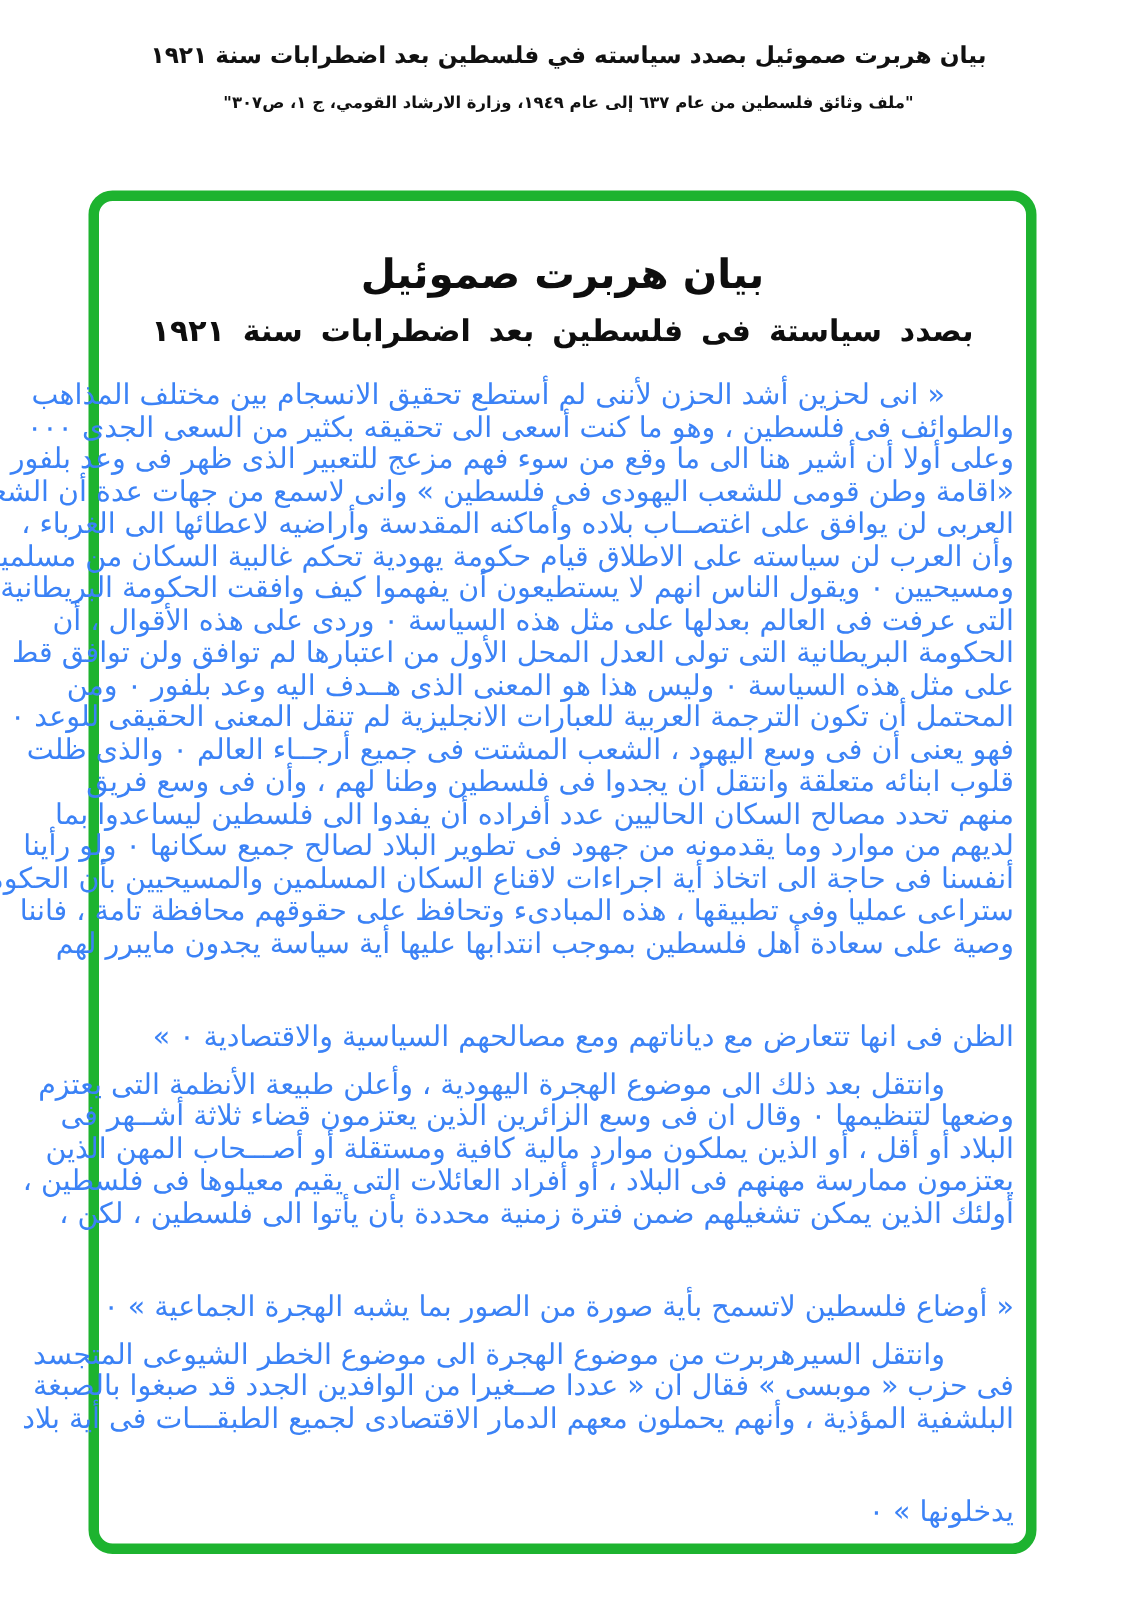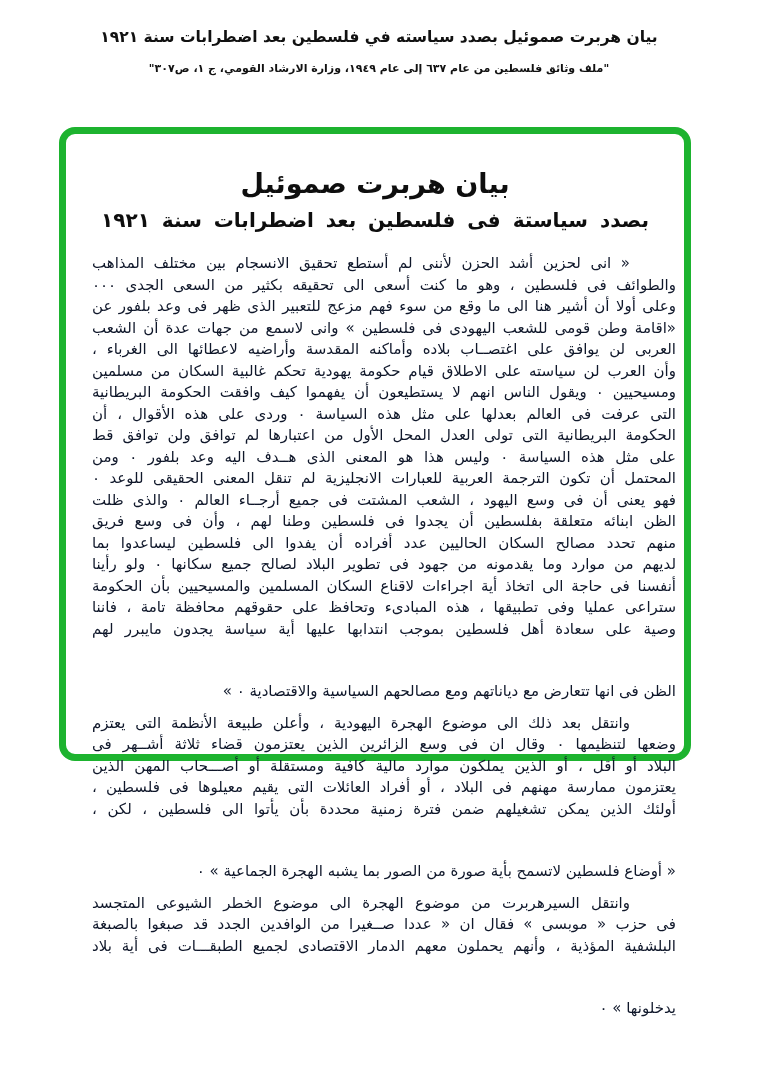--- a/index.html
+++ b/index.html
@@ -39,21 +39,21 @@
     font-size: 11px;
     font-weight: bold;
     color: #111111;
   }
   
   .doc-frame {
     position: absolute;
     left: 59px;
     top: 127px;
     width: 632px;
-    height: 634px;
+    height: 909px;
     box-sizing: border-box;
     border: 7px solid #1db32f;
     border-radius: 16px;
     background: #ffffff;
   }
   .doc-title {
     margin-top: 34px;
     text-align: center;
     direction: rtl;
     font-size: 27px;
@@ -66,23 +66,23 @@
     direction: rtl;
     font-size: 20px;
     font-weight: bold;
     word-spacing: 5px;
     color: #0e0e0e;
   }
   
   .doc-body {
     margin: 21px 8px 0 26px;
     direction: rtl;
-    font-size: 15px;
+    font-size: 19px;
     line-height: 21.5px;
-    color: #0f172a;
+    color: #3b82f6;
   }
   .paragraph { margin: 0 0 10px 0; }
   .line {
     text-align: justify;
     text-align-last: justify;
     white-space: nowrap;
   }
   .line.first { padding-right: 46px; }
   .line.para-last { text-align-last: right; margin-top: 41px; }
 </style>
@@ -108,21 +108,21 @@
           <div class="line">وعلى أولا أن أشير هنا الى ما وقع من سوء فهم مزعج للتعبير الذى ظهر فى وعد بلفور عن</div>
           <div class="line">«اقامة وطن قومى للشعب اليهودى فى فلسطين » وانى لاسمع من جهات عدة أن الشعب</div>
           <div class="line">العربى لن يوافق على اغتصــاب بلاده وأماكنه المقدسة وأراضيه لاعطائها الى الغرباء ،</div>
           <div class="line">وأن العرب لن سياسته على الاطلاق قيام حكومة يهودية تحكم غالبية السكان من مسلمين</div>
           <div class="line">ومسيحيين ٠ ويقول الناس انهم لا يستطيعون أن يفهموا كيف وافقت الحكومة البريطانية</div>
           <div class="line">التى عرفت فى العالم بعدلها على مثل هذه السياسة ٠ وردى على هذه الأقوال ، أن</div>
           <div class="line">الحكومة البريطانية التى تولى العدل المحل الأول من اعتبارها لم توافق ولن توافق قط</div>
           <div class="line">على مثل هذه السياسة ٠ وليس هذا هو المعنى الذى هــدف اليه وعد بلفور ٠ ومن</div>
           <div class="line">المحتمل أن تكون الترجمة العربية للعبارات الانجليزية لم تنقل المعنى الحقيقى للوعد ٠</div>
           <div class="line">فهو يعنى أن فى وسع اليهود ، الشعب المشتت فى جميع أرجــاء العالم ٠ والذى ظلت</div>
-          <div class="line">الظن ابنائه متعلقة بفلسطين أن يجدوا فى فلسطين وطنا لهم ، وأن فى وسع فريق</div>
+          <div class="line">قلوب ابنائه متعلقة وانتقل أن يجدوا فى فلسطين وطنا لهم ، وأن فى وسع فريق</div>
           <div class="line">منهم تحدد مصالح السكان الحاليين عدد أفراده أن يفدوا الى فلسطين ليساعدوا بما</div>
           <div class="line">لديهم من موارد وما يقدمونه من جهود فى تطوير البلاد لصالح جميع سكانها ٠ ولو رأينا</div>
           <div class="line">أنفسنا فى حاجة الى اتخاذ أية اجراءات لاقناع السكان المسلمين والمسيحيين بأن الحكومة</div>
           <div class="line">ستراعى عمليا وفى تطبيقها ، هذه المبادىء وتحافظ على حقوقهم محافظة تامة ، فاننا</div>
           <div class="line">وصية على سعادة أهل فلسطين بموجب انتدابها عليها أية سياسة يجدون مايبرر لهم</div>
           <div class="line para-last">الظن فى انها تتعارض مع دياناتهم ومع مصالحهم السياسية والاقتصادية ٠ »</div>
         </div>
         <div class="paragraph">
           <div class="line first">وانتقل بعد ذلك الى موضوع الهجرة اليهودية ، وأعلن طبيعة الأنظمة التى يعتزم</div>
           <div class="line">وضعها لتنظيمها ٠ وقال ان فى وسع الزائرين الذين يعتزمون قضاء ثلاثة أشــهر فى</div>

